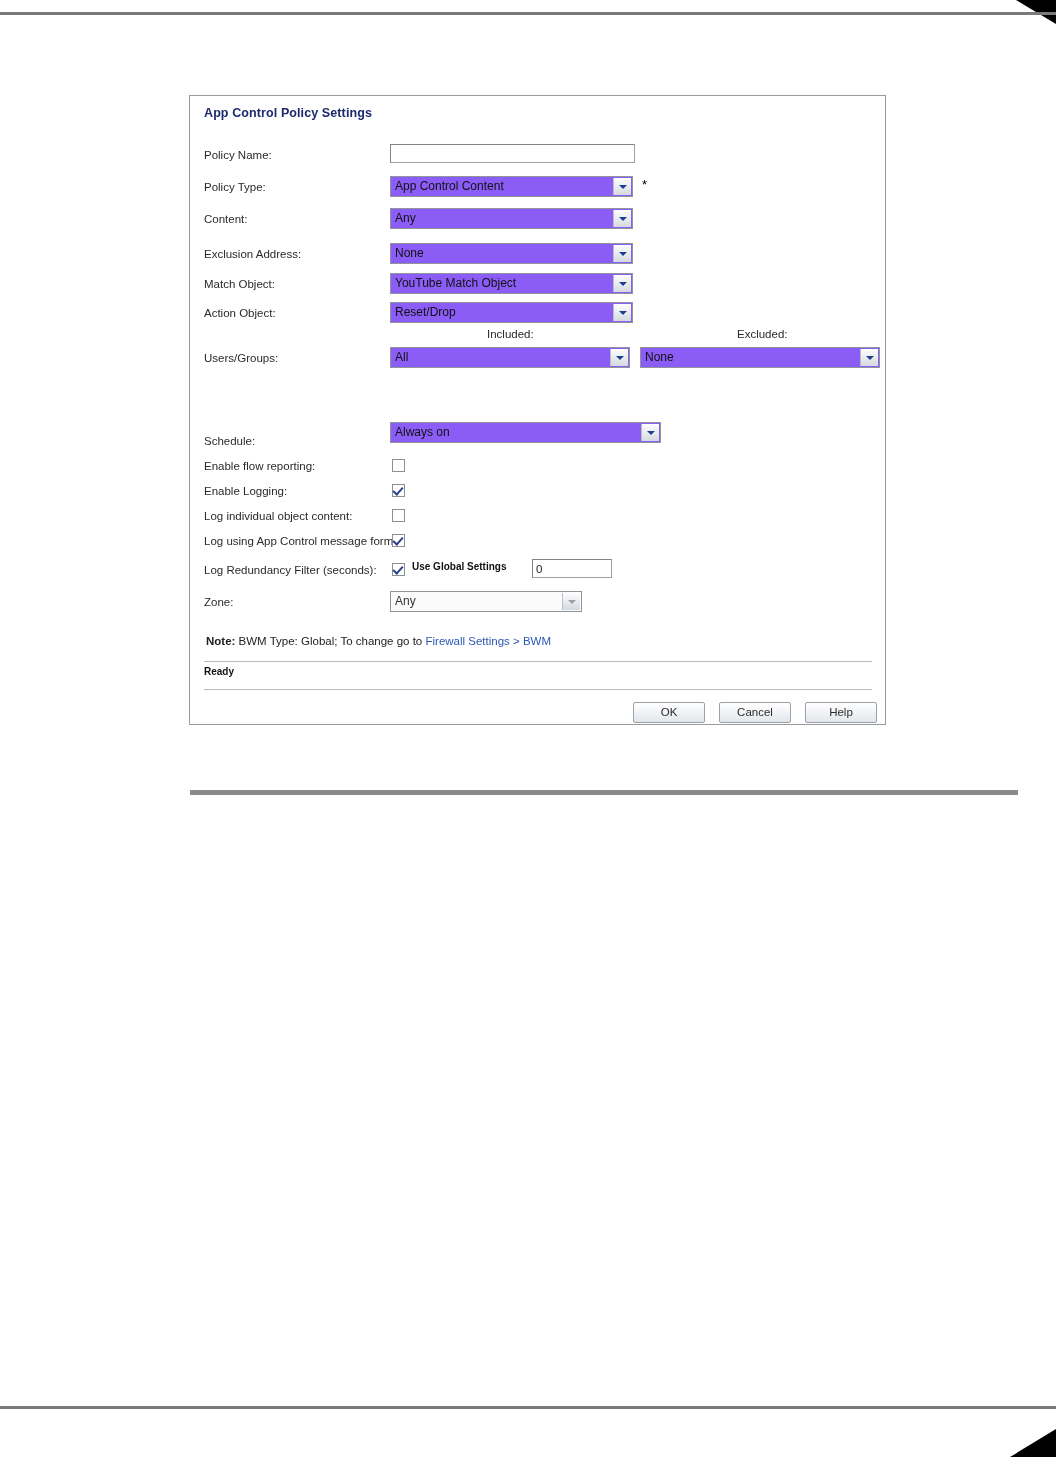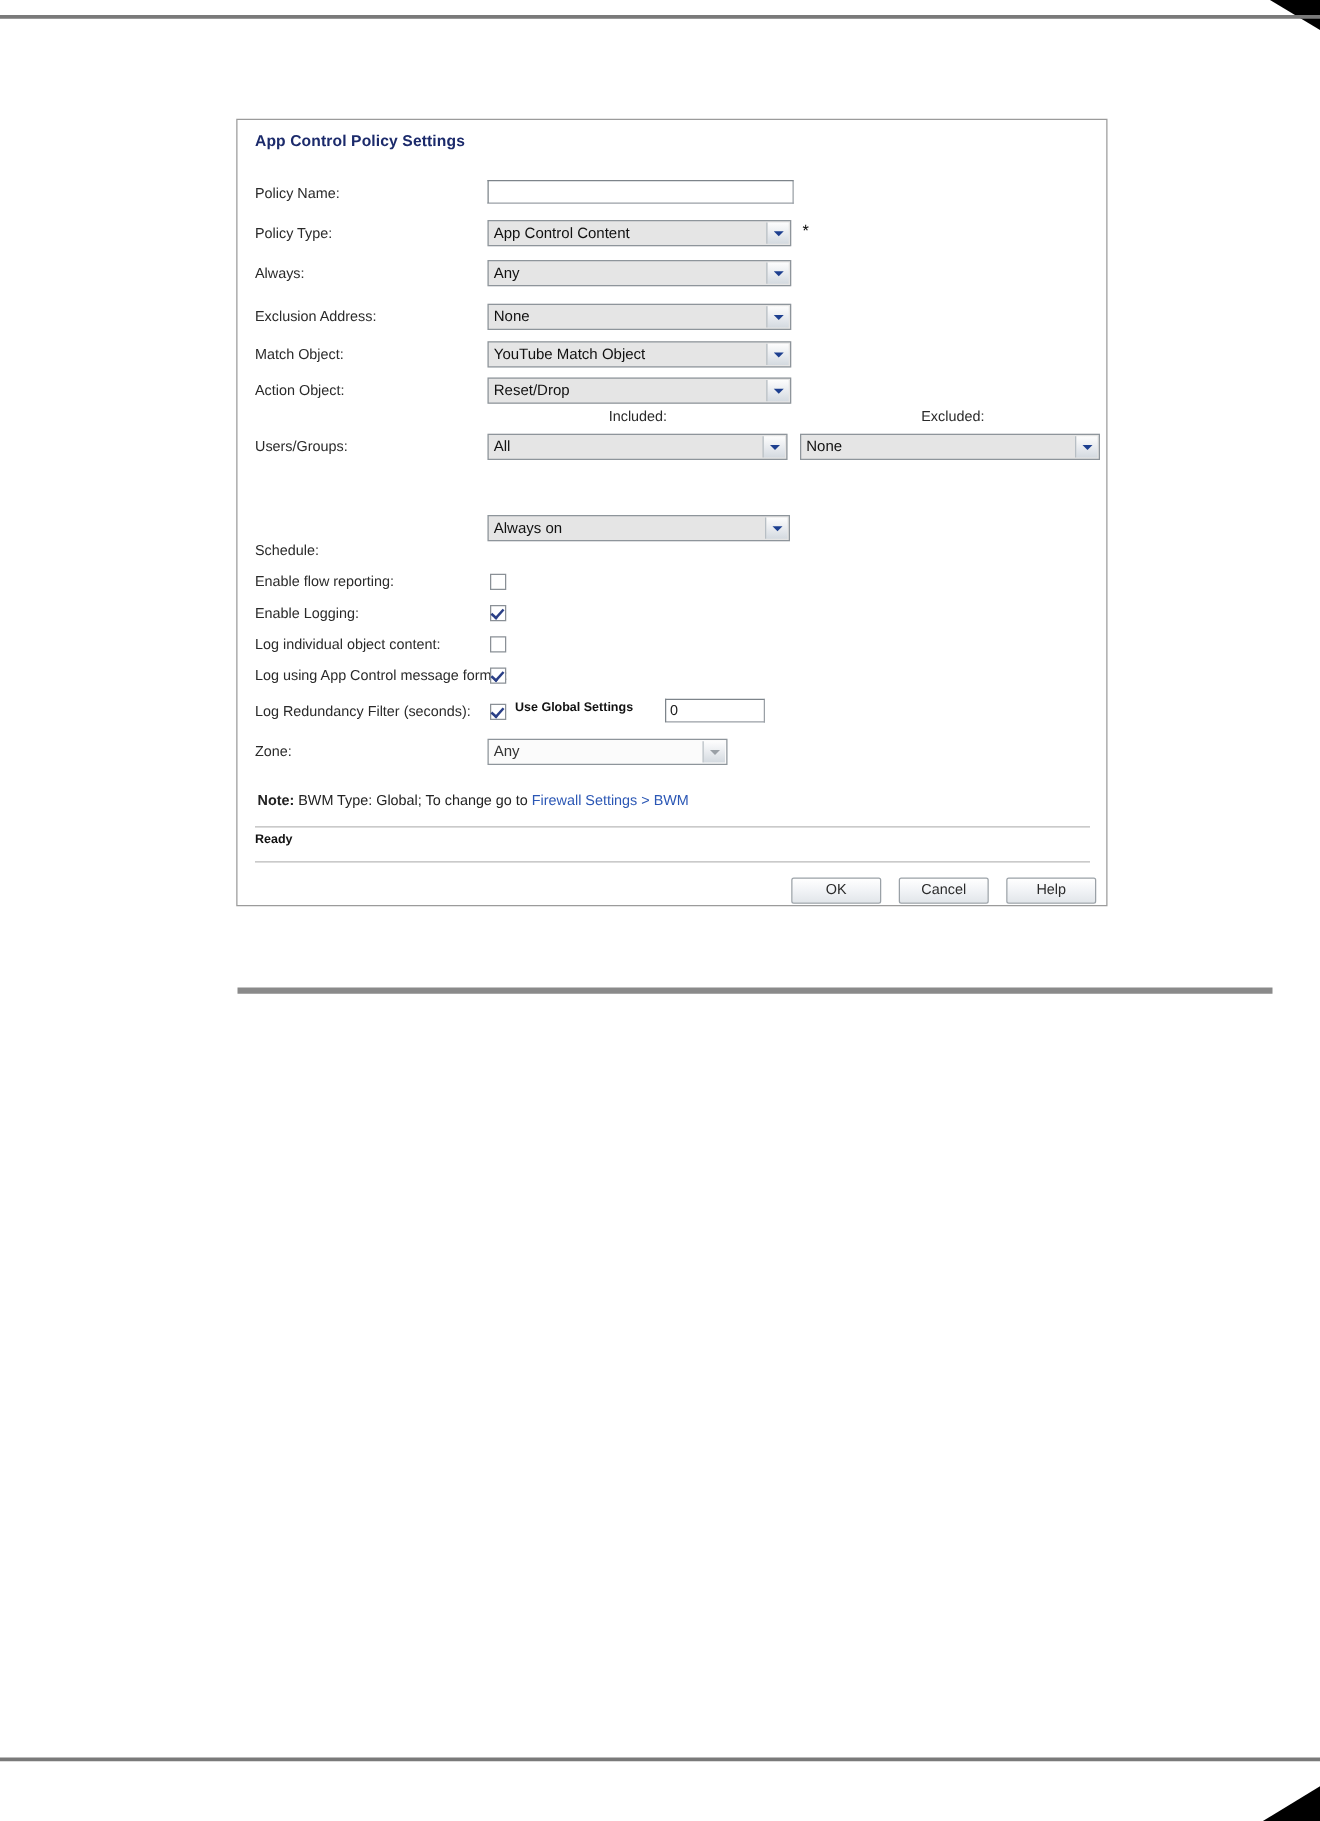--- a/index.html
+++ b/index.html
@@ -102,21 +102,21 @@
     color: #1a1a1a;
     padding: 1px 3px;
     line-height: 17px;
     font-family: "Liberation Sans", sans-serif;
   }
   .select {
     position: absolute;
     box-sizing: border-box;
     height: 21px;
     border: 1px solid #8e959b;
-    background: #e5e5e5;
+    background: #8b5cf6;
     font-size: 12px;
     color: #111111;
     line-height: 19px;
     padding-left: 4px;
     overflow: hidden;
     white-space: nowrap;
   }
   .select .arrow-btn {
     position: absolute;
     right: 1px;
@@ -236,21 +236,21 @@
   <div class="label" style="top:53px;">Policy Name:</div>
   <input class="textbox" style="left: 200px; top: 48px; width: 245px;" value="">
 
   <div class="label" style="top:85px;">Policy Type:</div>
   <div class="select" style="left:200px; top:80px; width:243px;">
     <span>App Control Content</span>
     <span class="arrow-btn"></span>
   </div>
   <div class="asterisk" style="left:452px; top:84px;">*</div>
 
-  <div class="label" style="top:117px;">Always:</div>
+  <div class="label" style="top:117px;">Content:</div>
   <div class="select" style="left:200px; top:112px; width:243px;">
     <span>Any</span>
     <span class="arrow-btn"></span>
   </div>
 
   <div class="label" style="top:152px;">Exclusion Address:</div>
   <div class="select" style="left:200px; top:147px; width:243px;">
     <span>None</span>
     <span class="arrow-btn"></span>
   </div>
@@ -274,21 +274,21 @@
   <div class="select" style="left:200px; top:251px; width:240px;">
     <span>All</span>
     <span class="arrow-btn"></span>
   </div>
   <div class="select" style="left:450px; top:251px; width:240px;">
     <span>None</span>
     <span class="arrow-btn"></span>
   </div>
 
   <div class="label" style="top:339px;">Schedule:</div>
-  <div class="select" style="left:200px; top:316px; width:242px;">
+  <div class="select" style="left:200px; top:326px; width:271px;">
     <span>Always on</span>
     <span class="arrow-btn"></span>
   </div>
 
   <div class="label" style="top:364px;">Enable flow reporting:</div>
   <div class="cb" style="left:202px; top:363px;"></div>
 
   <div class="label" style="top:389px;text-align:right;">Enable Logging:</div>
   <div class="cb checked" style="left:202px; top:388px;"></div>
 

